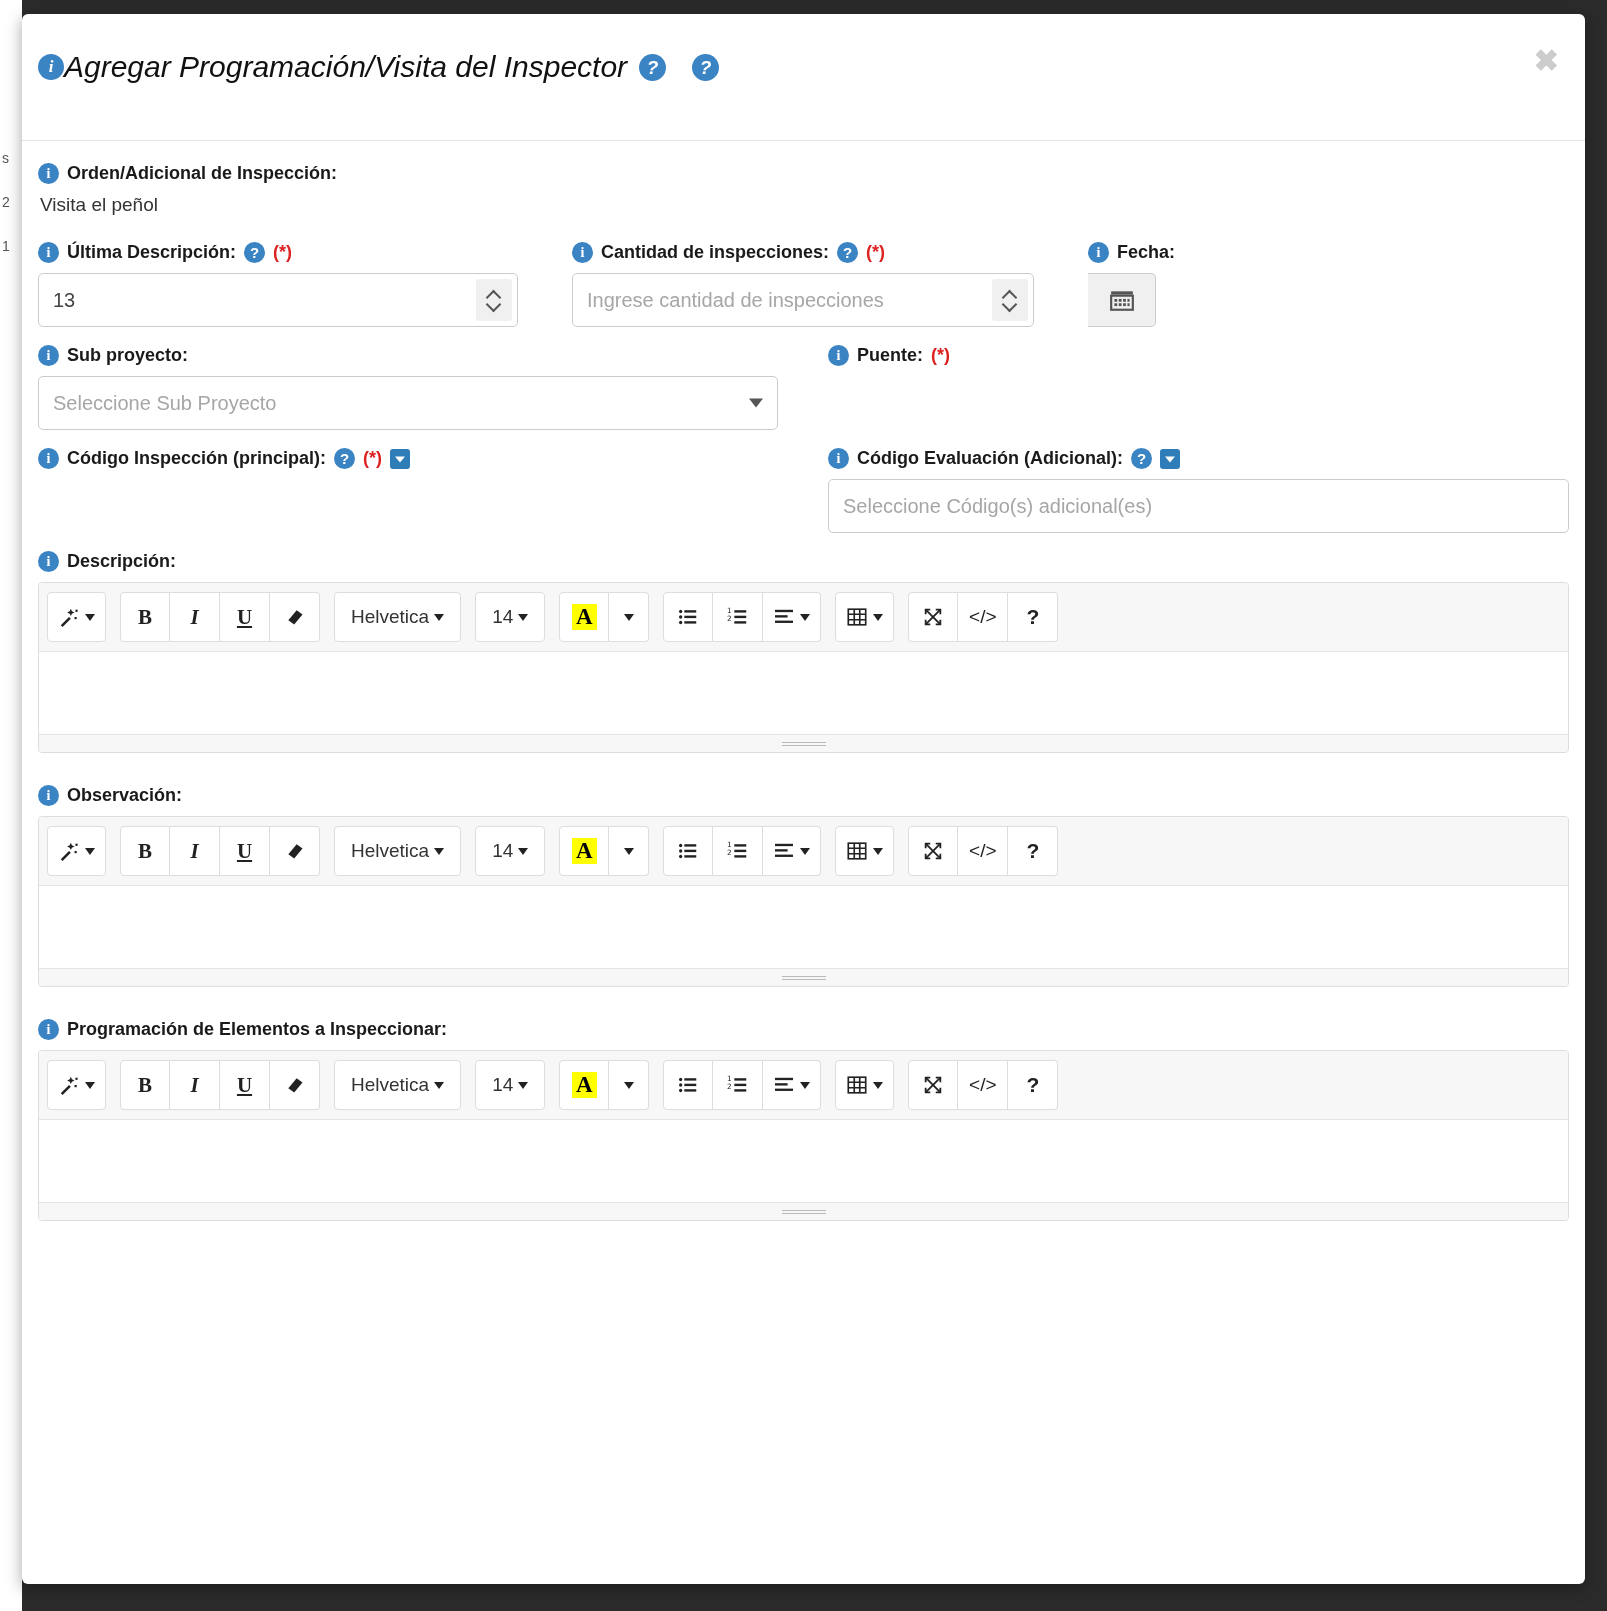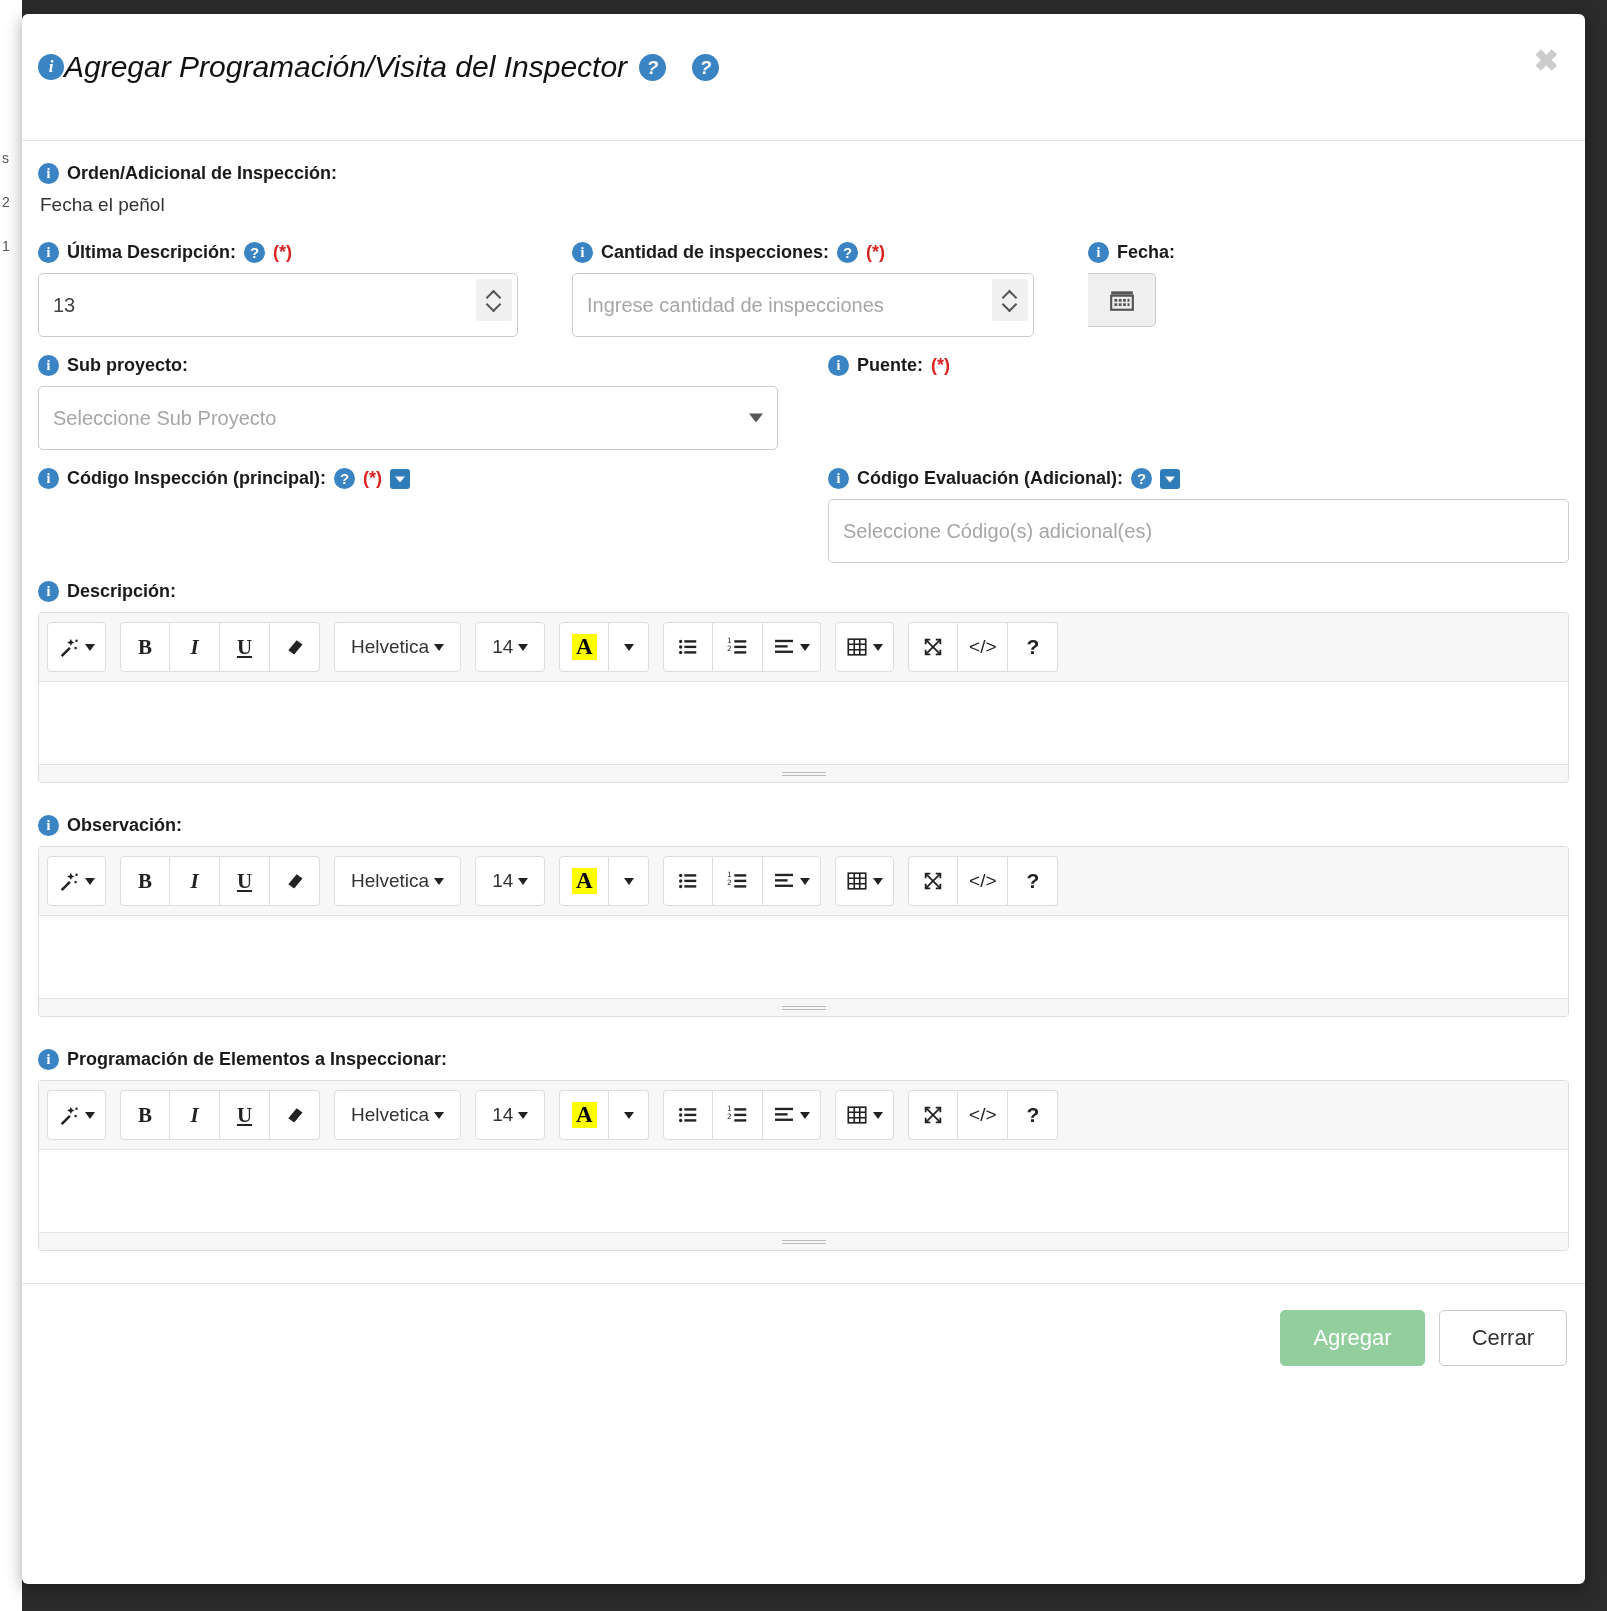--- a/index.html
+++ b/index.html
@@ -117,21 +117,21 @@
     font-size:19px;
     color:#333;
     font-weight:400;
     margin:4px 0 26px 2px;
   }
 
   .row { display:flex; margin-bottom:18px; }
 
   .ctrl {
     width:100%;
-    height:64px;
+    height:54px;
     border:1px solid #ccc;
     border-radius:5px;
     background:#ffffff;
     font-size:20px;
     color:#444;
     padding:0 14px;
     font-family:"Liberation Sans", sans-serif;
     outline:none;
   }
   .ctrl::placeholder { color:#a6a6a6; }
@@ -300,21 +300,21 @@
     </div>
     <div class="close-x">✖</div>
   </div>
 
   <div class="modal-body">
 
     <div class="field-label">
       <span class="ico-info">i</span>
       <span>Orden/Adicional de Inspección:</span>
     </div>
-    <div class="static-value">Fecha el peñol</div>
+    <div class="static-value">Visita el peñol</div>
 
     <div class="row">
 
       <div style="width:480px; margin-right:54px;">
         <div class="field-label">
           <span class="ico-info">i</span>
           <span>Última Descripción:</span>
           <span class="ico-help">?</span>
           <span class="req">(*)</span>
         </div>
@@ -747,18 +747,14 @@
         </div>
         <div class="editor-area"></div>
         <div class="editor-status">
           <span class="grip"></span>
         </div>
       </div>
     </div>
 
   </div>
 
-  <div class="modal-footer">
-    <button class="btn btn-primary">Agregar</button>
-    <button class="btn btn-default">Cerrar</button>
-  </div>
 
 </div>
 
 </body></html>

